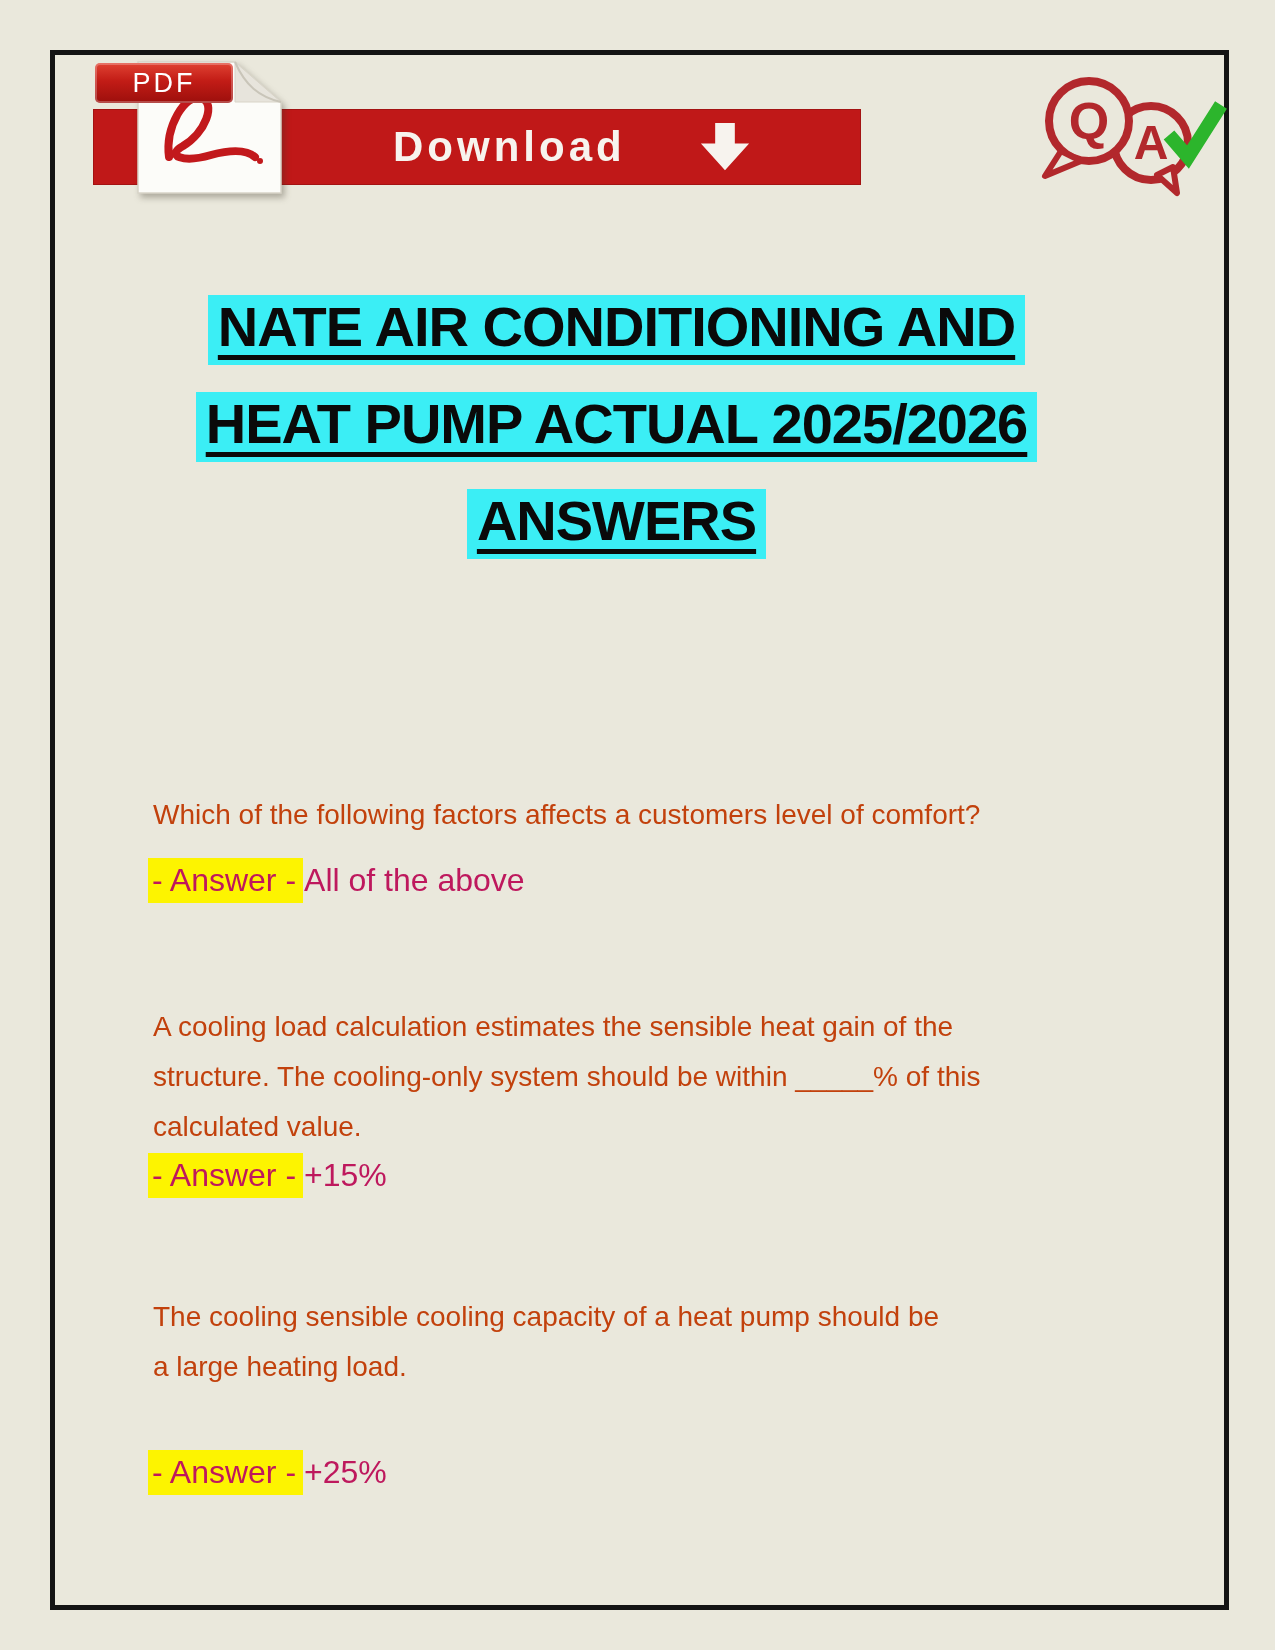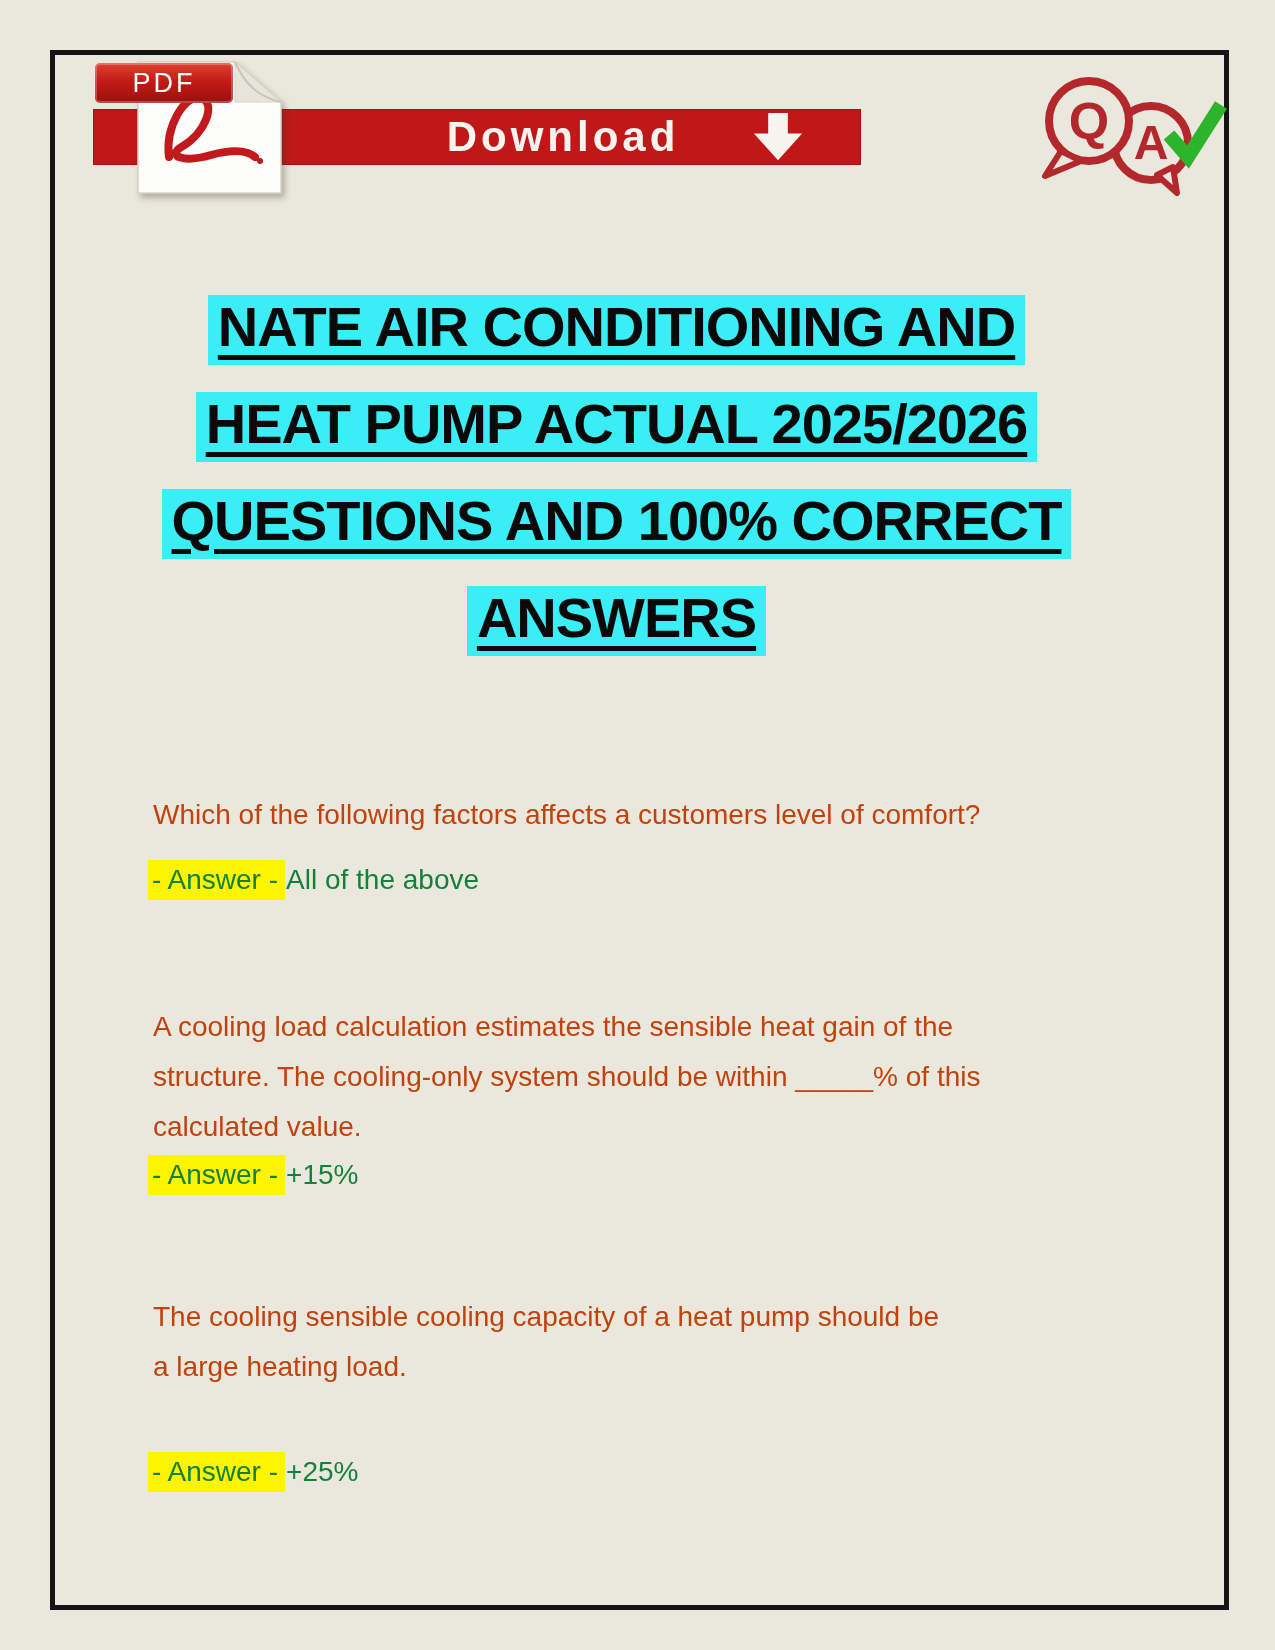--- a/index.html
+++ b/index.html
@@ -1,35 +1,35 @@
 <!DOCTYPE html>
 <html><head>
 <meta charset="utf-8">
 <style>
   html,body{margin:0;padding:0;background:#eae8dc;}
   body{width:1275px;height:1650px;position:relative;font-family:"Liberation Sans",sans-serif;}
   .frame{position:absolute;left:50px;top:50px;width:1169px;height:1550px;border:5px solid #141414;background:#eae8dc;}
 
   
-  .banner{position:absolute;left:38px;top:54px;width:768px;height:56px;background:#c01818;display:flex;align-items:center;box-shadow:0 0 0 1px #a31212 inset;cursor:pointer;justify-content:center;}
+  .banner{position:absolute;left:38px;top:54px;width:768px;height:76px;background:#c01818;display:flex;align-items:center;box-shadow:0 0 0 1px #a31212 inset;cursor:pointer;}
   .dl-label{color:#f7f3ee;font-weight:bold;font-size:42px;letter-spacing:4px;margin-left:300px;}
   .dl-arrow{margin-left:70px;display:block;}
   .pdf-page{position:absolute;left:78px;top:2px;filter:drop-shadow(3px 4px 3px rgba(60,55,40,.35));}
   .pdf-badge{position:absolute;left:40px;top:8px;width:138px;height:40px;border-radius:5px;background:linear-gradient(180deg,#e04232 0%,#c21c16 45%,#9c0f0c 100%);box-shadow:0 0 0 2px rgba(255,255,255,.25) inset;display:flex;align-items:center;justify-content:center;color:#fff;font-weight:normal;font-size:27px;letter-spacing:3px;}
   .qa-logo{position:absolute;left:976px;top:20px;}
 
   
   .title-block{position:absolute;top:240px;left:0;width:100%;padding-right:46px;box-sizing:border-box;text-align:center;}
   .title-line{margin:0 0 27px 0;line-height:1;}
   .hl-cyan{display:inline-block;background:#3beef5;color:#0a0a0a;font-weight:bold;font-size:56px;letter-spacing:-1px;padding:4px 10px 10px 10px;text-decoration:underline;text-decoration-thickness:5px;text-underline-offset:9px;}
 
   
   .q{position:absolute;left:98px;width:1010px;color:#c2410c;font-size:28px;}
   .qline{display:block;line-height:50px;}
-  .ans{position:absolute;left:93px;font-size:28px;color:#15803d;line-height:34px;}
+  .ans{position:absolute;left:93px;font-size:32px;color:#be185d;line-height:34px;}
   .hl-yellow{background:#fdf400;padding:4px 7px 5px 4px;}
   .ans-text{padding-left:1px;}
 </style>
 </head>
 <body>
 
 <div class="frame">
 
   <div class="banner">
     <span class="dl-label">Download</span>
@@ -56,21 +56,20 @@
     <text x="120" y="84" text-anchor="middle" font-family="Liberation Sans, sans-serif" font-size="48" font-weight="bold" fill="#b2282c">A</text>
     <circle cx="58" cy="46" r="40" fill="#eae8dc" stroke="#b2282c" stroke-width="8"></circle>
     <polygon points="30,76 14,101 50,86" fill="#eae8dc" stroke="#b2282c" stroke-width="6" stroke-linejoin="round"></polygon>
     <text x="58" y="64" text-anchor="middle" font-family="Liberation Sans, sans-serif" font-size="52" font-weight="bold" fill="#b2282c">Q</text>
     <path d="M138 60 L157 82 L190 30" fill="none" stroke="#2cb52c" stroke-width="14"></path>
   </svg>
 
   <div class="title-block">
     <div class="title-line"><span class="hl-cyan">NATE AIR CONDITIONING AND</span></div>
     <div class="title-line"><span class="hl-cyan">HEAT PUMP ACTUAL 2025/2026</span></div>
-    <div class="title-line"><span class="hl-cyan">QUESTIONS AND 100% CORRECT</span></div>
     <div class="title-line"><span class="hl-cyan">ANSWERS</span></div>
   </div>
 
   <div class="q" style="top:735px">
     <span class="qline">Which of the following factors affects a customers level of comfort?</span>
   </div>
   <div class="ans" style="top:808px">
     <span class="hl-yellow">- Answer -</span><span class="ans-text">All of the above</span>
   </div>
 

